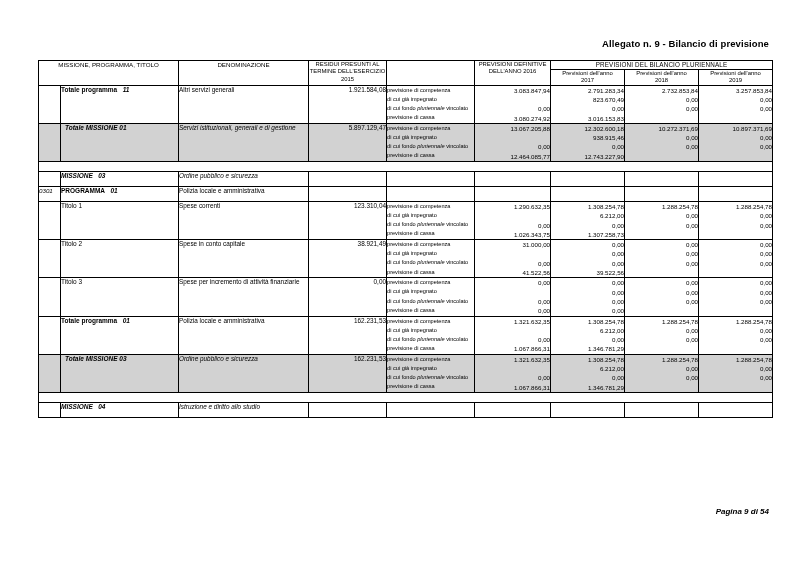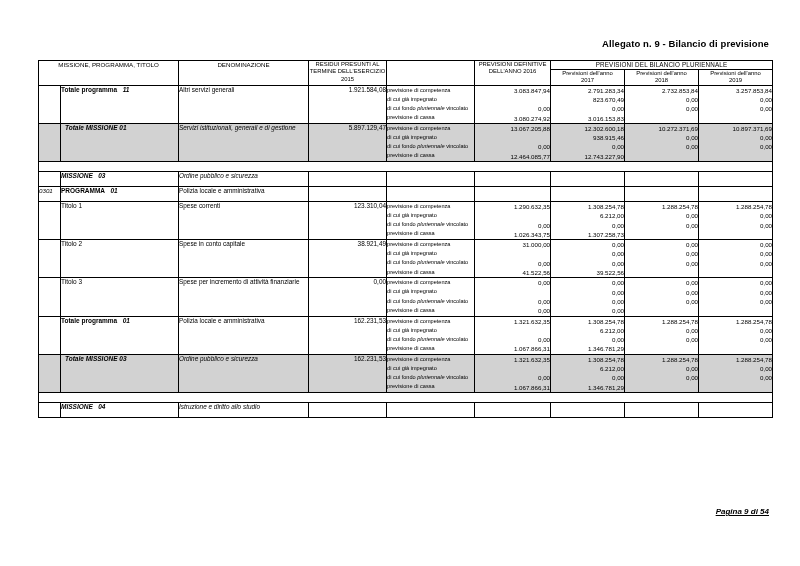--- a/index.html
+++ b/index.html
@@ -32,21 +32,20 @@
     white-space: nowrap;
   }
   .doc-footer {
     position: absolute;
     right: 31px;
     top: 507px;
     font-size: 8px;
     font-style: italic;
     font-weight: bold;
     white-space: nowrap;
-    text-decoration: underline;
   }
 
   table.budget {
     position: absolute;
     left: 38px;
     top: 60px;
     width: 734px;
     border-collapse: collapse;
     table-layout: fixed;
     font-size: 6.2px;

